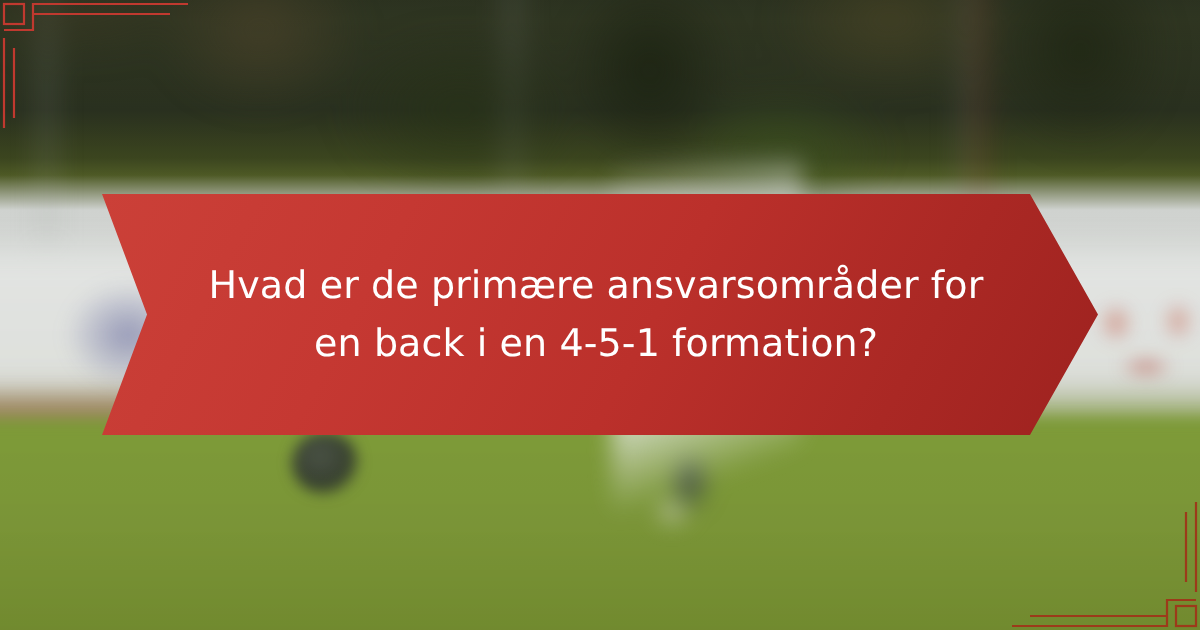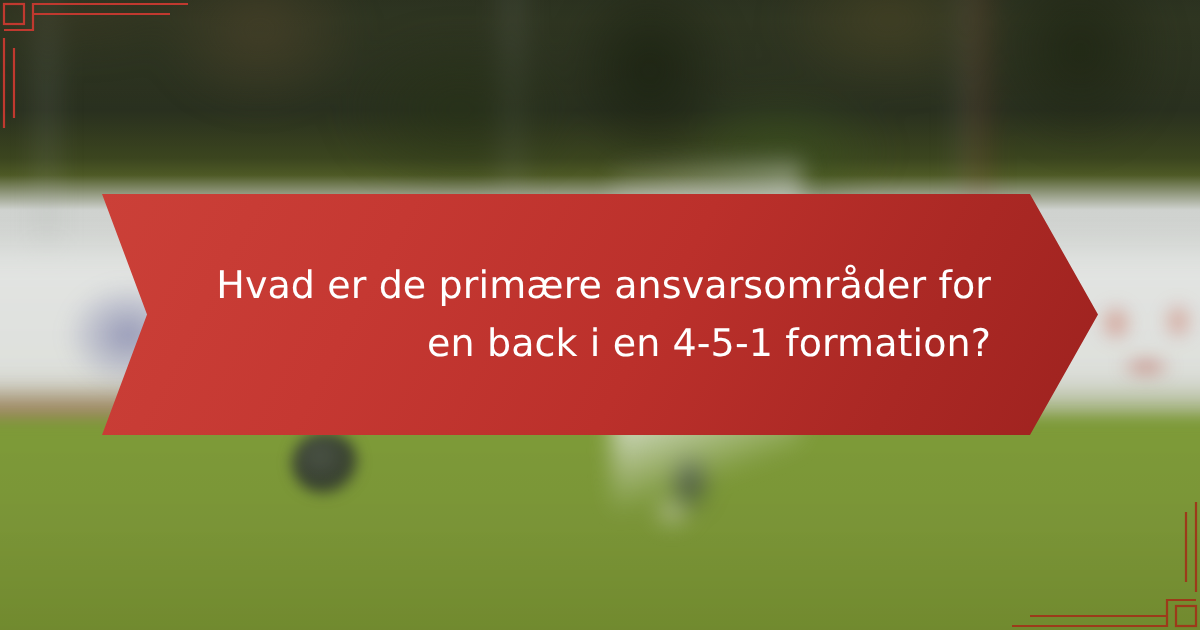--- a/index.html
+++ b/index.html
@@ -159,21 +159,21 @@
     -webkit-clip-path: polygon(0% 0%, 93.17% 0%, 100% 50%, 93.17% 100%, 0% 100%, 4.52% 50%);
     clip-path: polygon(0% 0%, 93.17% 0%, 100% 50%, 93.17% 100%, 0% 100%, 4.52% 50%);
     display: flex;
     align-items: center;
     justify-content: center;
   }
   .banner-inner {
     width: 790px;
     padding: 0 60px 0 52px;
     box-sizing: content-box;
-    text-align: right;
+    text-align: center;
   }
   .headline {
     margin: 0;
     color: #ffffff;
     font-size: 38px;
     line-height: 1.52;
     font-weight: 400;
     letter-spacing: .1px;
     white-space: pre-line;
     text-rendering: geometricPrecision;

